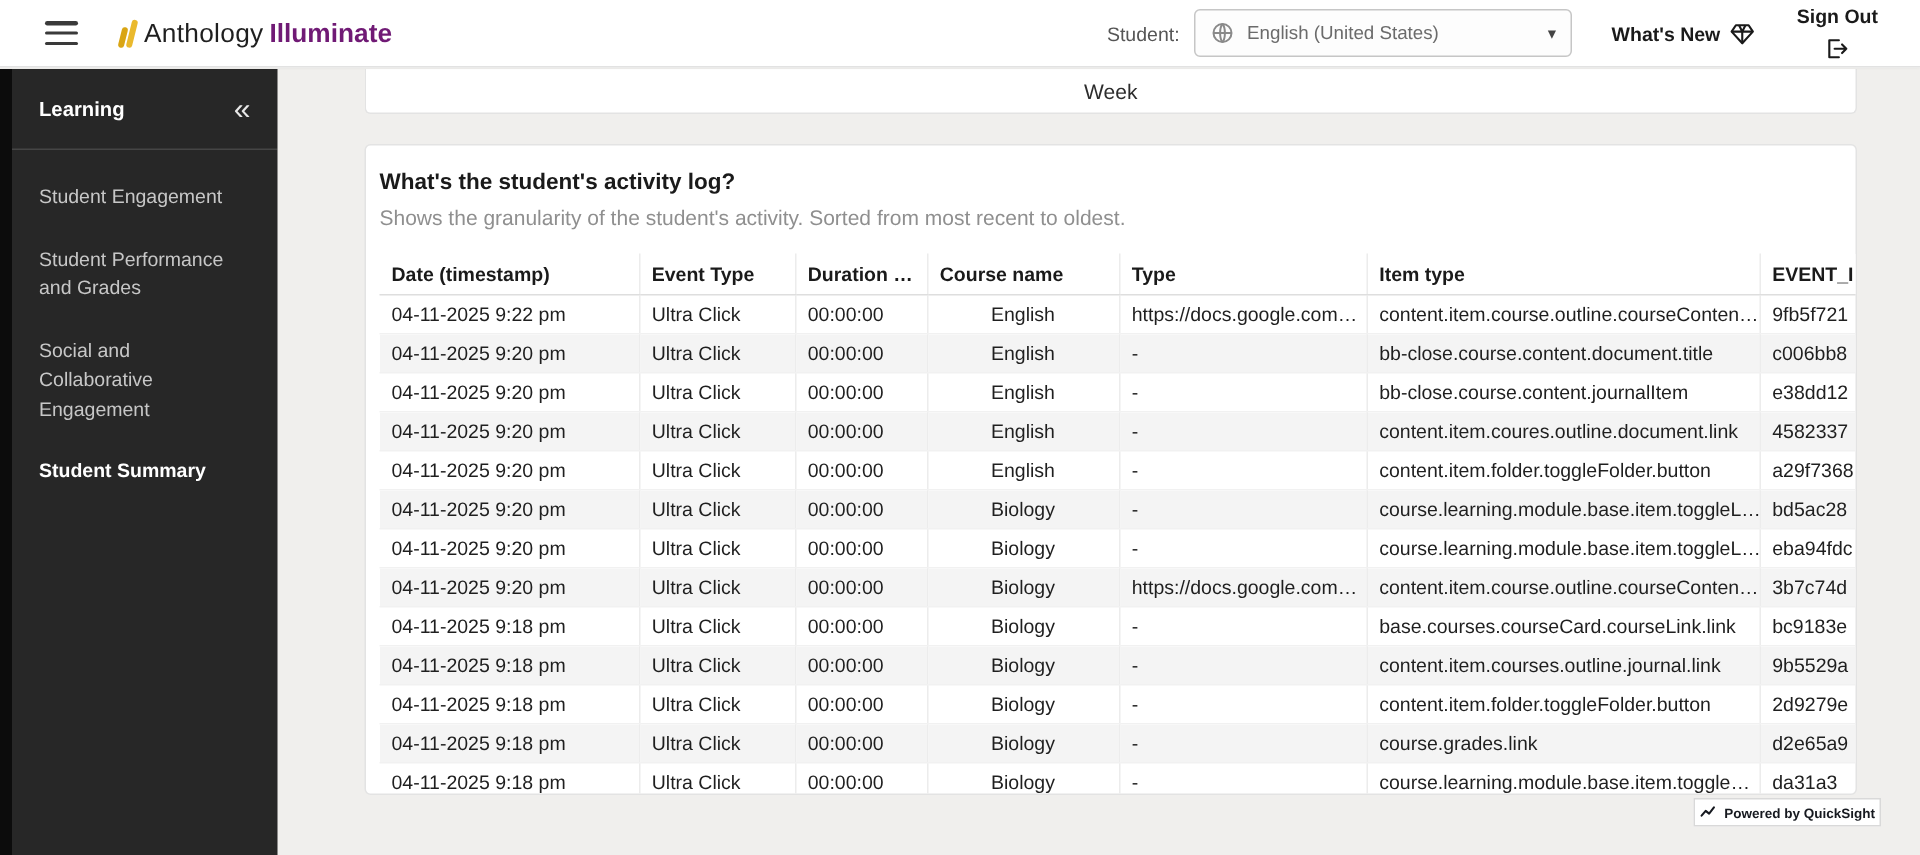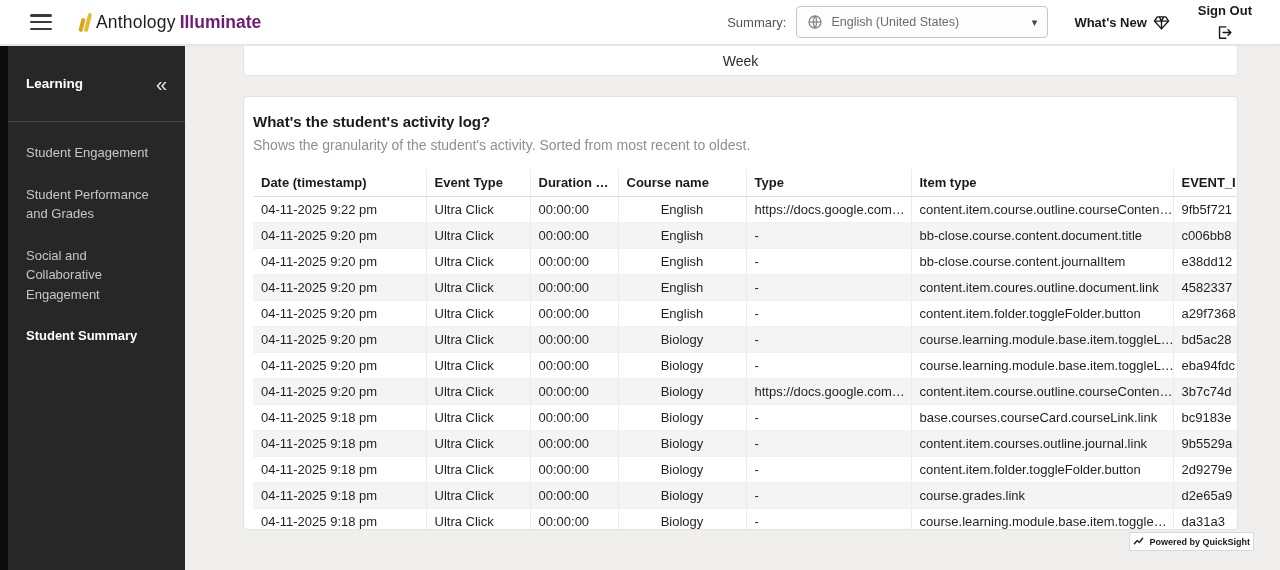--- a/index.html
+++ b/index.html
@@ -31,21 +31,21 @@
   .lang-caret { font-size:11px; color:#444; }
   .whats-new { display:flex; align-items:center; gap:6px; margin-left:26px; font-size:13px;
     font-weight:700; color:#1a1a1a; cursor:pointer; }
   .sign-out { display:flex; align-items:center; gap:6px; margin-left:28px; font-size:13px;
     font-weight:700; color:#1a1a1a; cursor:pointer;flex-direction:column; }
   .hdr-icon { width:17px; height:17px; }
 
   
   .sidebar { position:absolute; top:46px; left:0; bottom:0; width:185px; background:#272727;
     border-left:8px solid #0c0c0c; }
-  .sidebar-head { height:76px; display:flex; align-items:center; justify-content:space-between;
+  .sidebar-head { height:54px; display:flex; align-items:center; justify-content:space-between;
     padding:0 14px 0 18px; border-bottom:1px solid rgba(255,255,255,0.14); }
   .sidebar-title { color:#fff; font-size:13.5px; font-weight:700; }
   .collapse { color:#e8e8e8; font-size:20px; line-height:1; cursor:pointer; padding:2px 4px; }
   .nav { padding-top:10px; }
   .nav-item { padding:11px 20px 11px 18px; font-size:13px; line-height:1.5; color:#c7c7c7;
     cursor:pointer; }
   .nav-item.active { color:#fff; font-weight:700; }
 
   
   .content { position:absolute; top:46px; left:185px; right:0; bottom:0; overflow:hidden; }
@@ -91,21 +91,21 @@
     <div class="brand">
       <span class="brand-mark">
           <i></i>
           <i></i>
         </span>
       <span class="brand-first">Anthology</span>
       <span class="brand-second">Illuminate</span>
     </div>
 
     <div class="topbar-right">
-      <span class="lang-label">Summary:</span>
+      <span class="lang-label">Student:</span>
       <div class="lang-select">
         <svg class="globe" viewBox="0 0 24 24" fill="none" stroke="#8a8a8a" stroke-width="2">
           <circle cx="12" cy="12" r="9"></circle>
           <path d="M3 12h18"></path>
           <path d="M12 3c3.2 3.6 3.2 14.4 0 18"></path>
           <path d="M12 3c-3.2 3.6-3.2 14.4 0 18"></path>
         </svg>
         <span class="lang-value">English (United States)</span>
         <span class="lang-caret">▾</span>
       </div>

